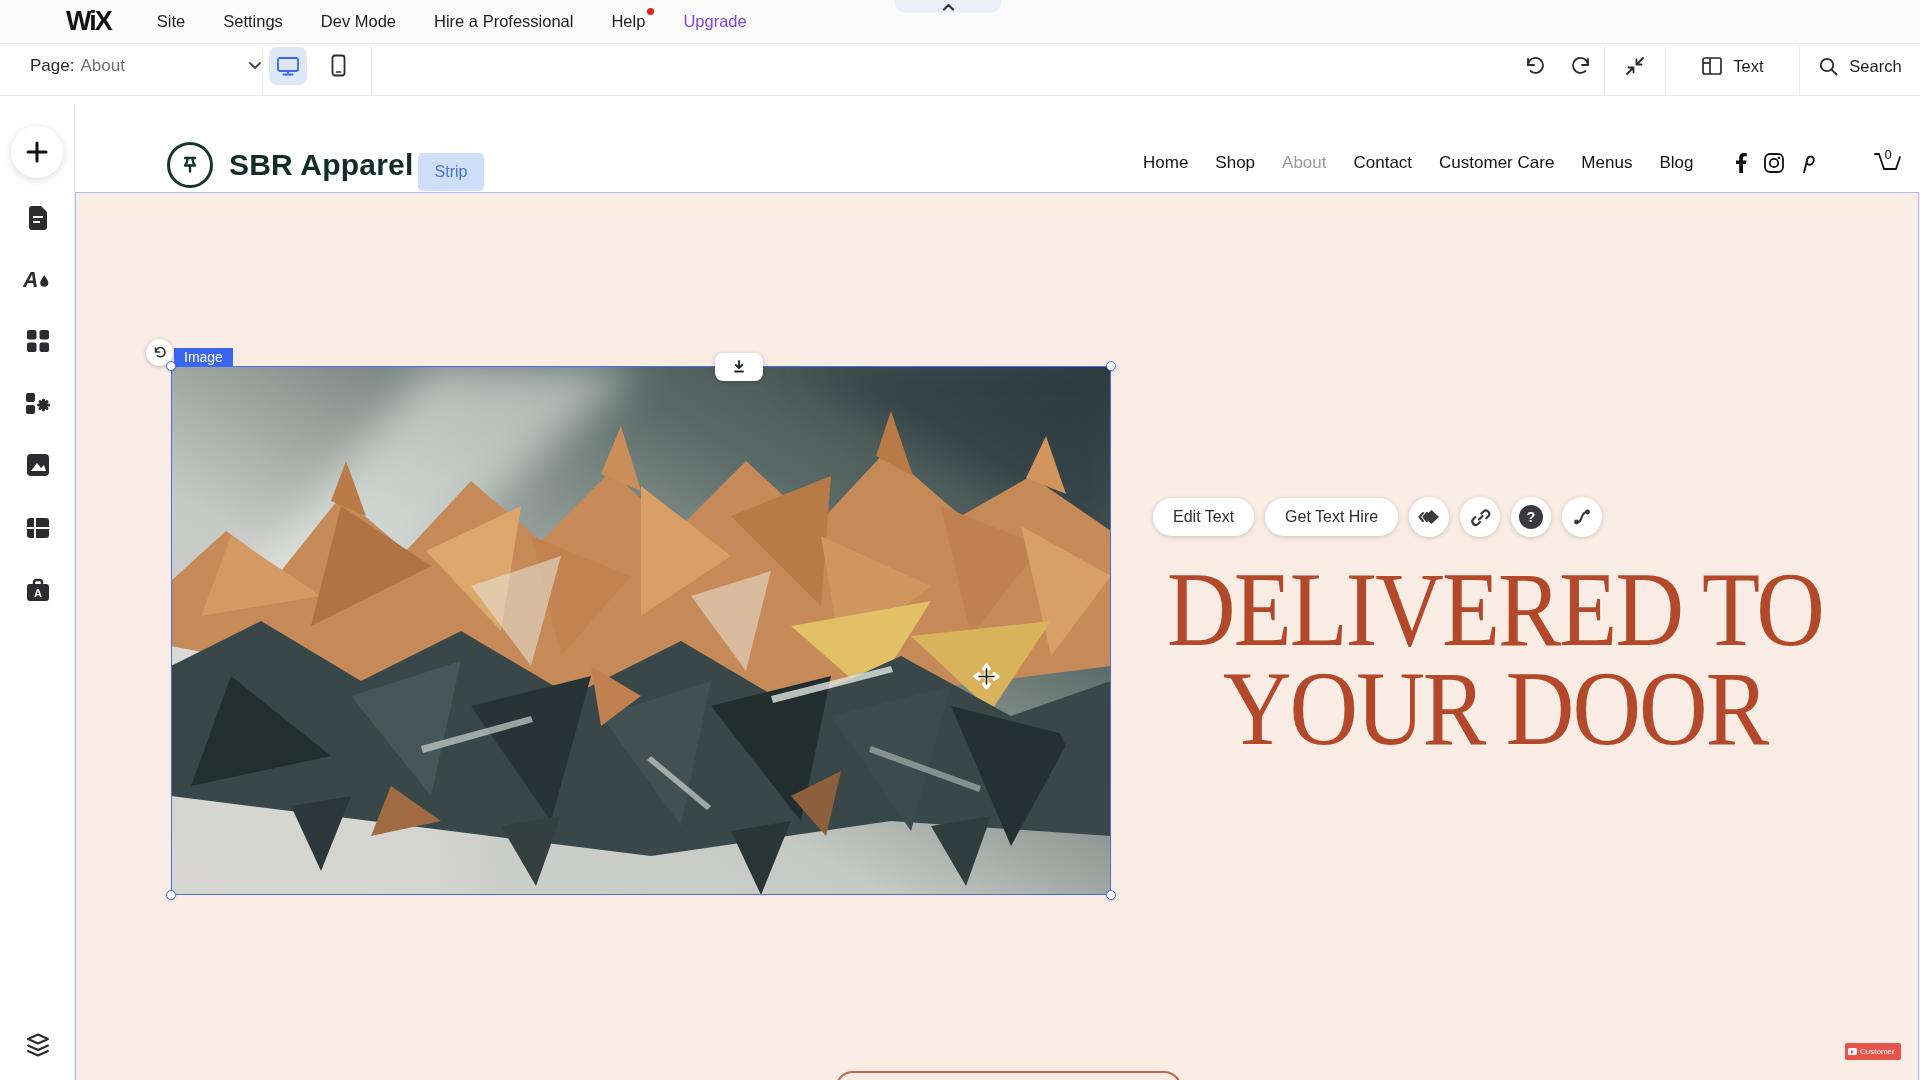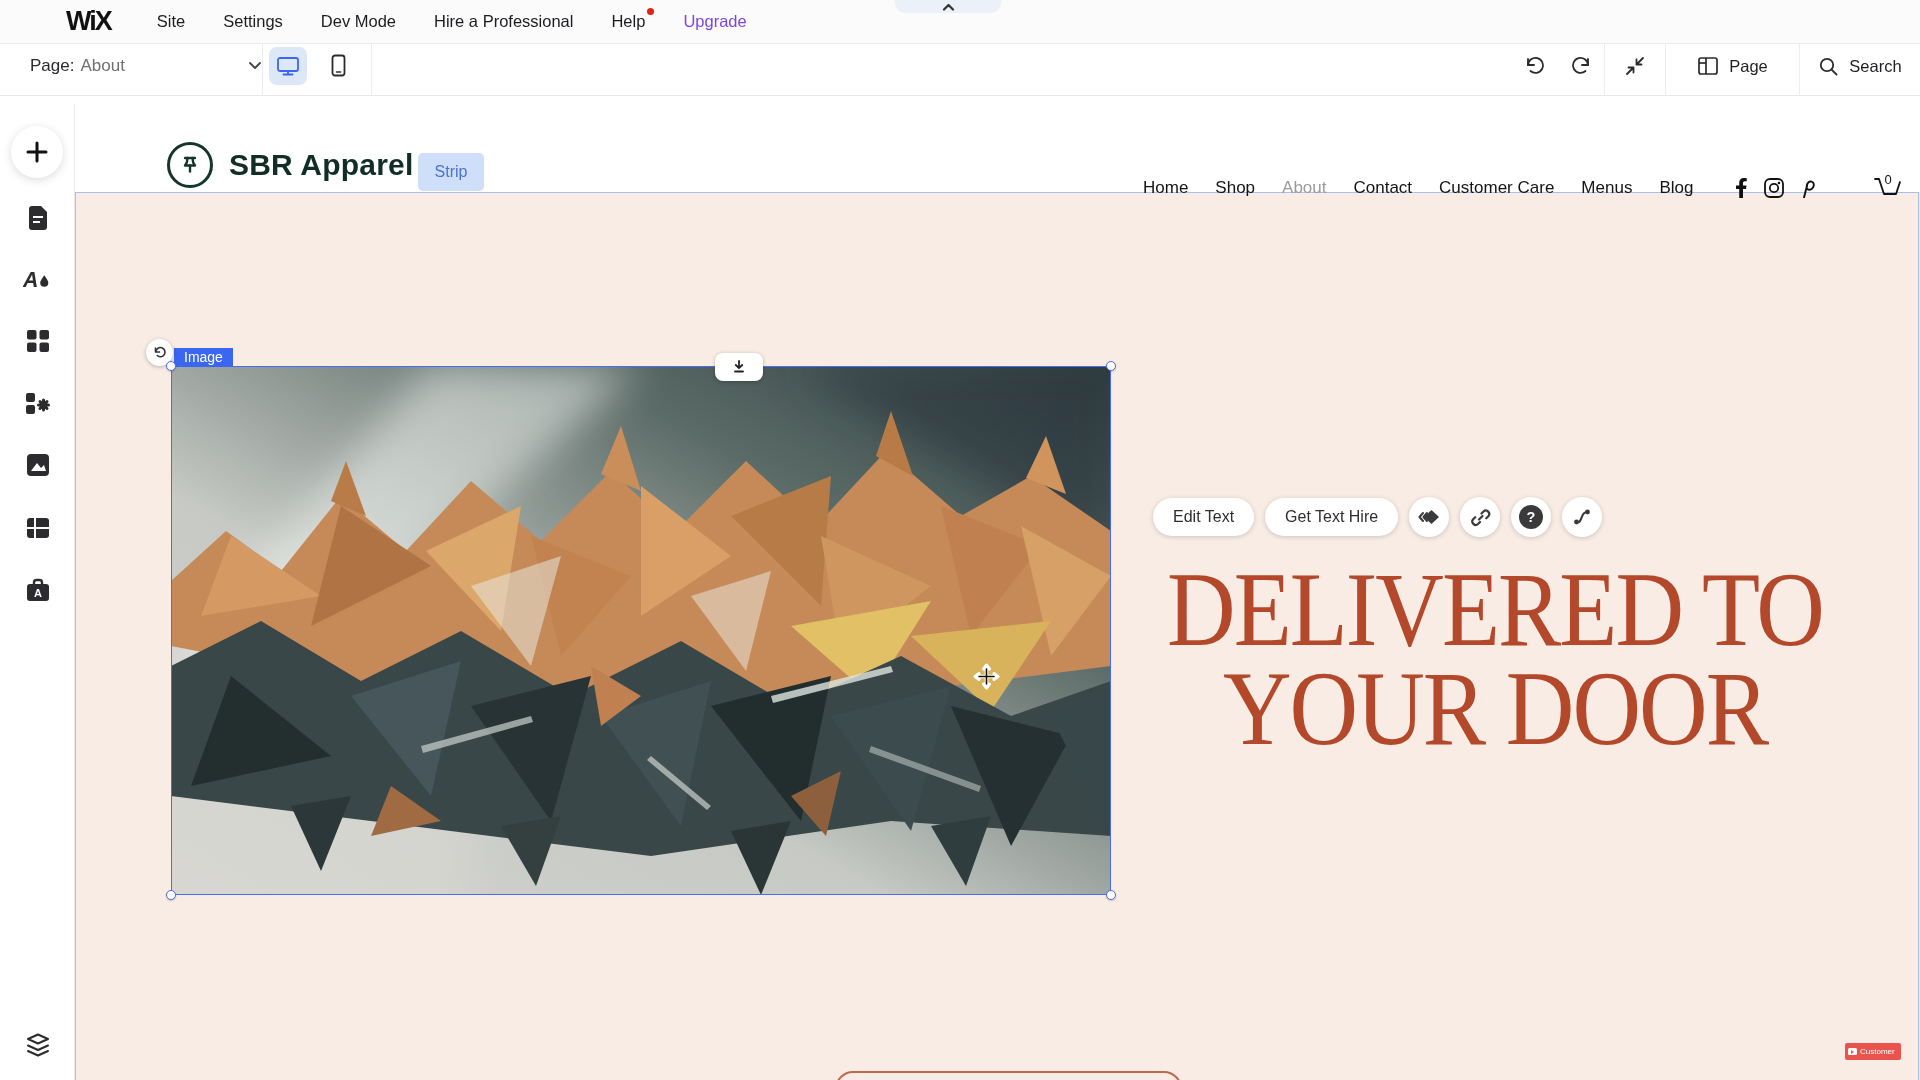--- a/index.html
+++ b/index.html
@@ -53,21 +53,21 @@
 
   
   #canvas { position:absolute; left:75px; top:104px; width:1845px; height:976px;
             background:#f9ece4; z-index:1; overflow:hidden; }
   #site-header { position:absolute; left:0; top:0; width:1845px; height:88px; background:#fff; }
   .logo-circle { position:absolute; left:92px; top:38px; width:46px; height:46px;
                  border:3px solid #14352c; border-radius:50%;
                  display:flex; align-items:center; justify-content:center; }
   .brand { position:absolute; left:154px; top:44px; font-size:30px; font-weight:700;
            color:#112e26; letter-spacing:.2px; }
-  .site-nav { position:absolute; left:1068px; top:42px; display:flex; align-items:center; gap:27px;margin-top:25px; }
+  .site-nav { position:absolute; left:1068px; top:42px; display:flex; align-items:center; gap:27px; }
   .nav-item { font-size:17px; color:#141414; white-space:nowrap; }
   .nav-item.active { color:#9b9b9b; }
   .social-row { display:flex; align-items:center; gap:17px; margin-left:16px; }
   .cart-wrap { position:relative; margin-left:26px; width:34px; height:34px; }
 
   .strip-outline { position:absolute; left:0px; top:88px; width:1844px; height:888px;
                    border:1px solid #a9c0ee; border-bottom:none; pointer-events:none; }
   .strip-tag { position:absolute; left:343px; top:49px; width:66px; height:38px;
                background:#cfdffa; color:#4a71d6; font-size:16px; border-radius:5px;
                display:flex; align-items:center; justify-content:center; z-index:5; }
@@ -187,21 +187,21 @@
         </g>
       </svg>
     </div>
     <div class="tb-divider"></div>
     <div class="tb-btn" style="width:133px">
       <svg width="22" height="20" viewBox="0 0 22 20">
         <rect x="2" y="2" width="18" height="16" rx="2" fill="none" stroke="#2b2b2e" stroke-width="1.7"></rect>
         <line x1="9" y1="2" x2="9" y2="18" stroke="#2b2b2e" stroke-width="1.7"></line>
         <line x1="2" y1="7" x2="9" y2="7" stroke="#2b2b2e" stroke-width="1.7"></line>
       </svg>
-      <span class="tb-text">Page</span>
+      <span class="tb-text">Text</span>
     </div>
     <div class="tb-divider"></div>
     <div class="tb-btn" style="width:120px">
       <svg width="21" height="21" viewBox="0 0 21 21">
         <circle cx="9" cy="9" r="6.2" fill="none" stroke="#2b2b2e" stroke-width="1.8"></circle>
         <line x1="13.6" y1="13.6" x2="18.5" y2="18.5" stroke="#2b2b2e" stroke-width="1.8" stroke-linecap="round"></line>
       </svg>
       <span class="tb-text">Search</span>
     </div>
   </div>

